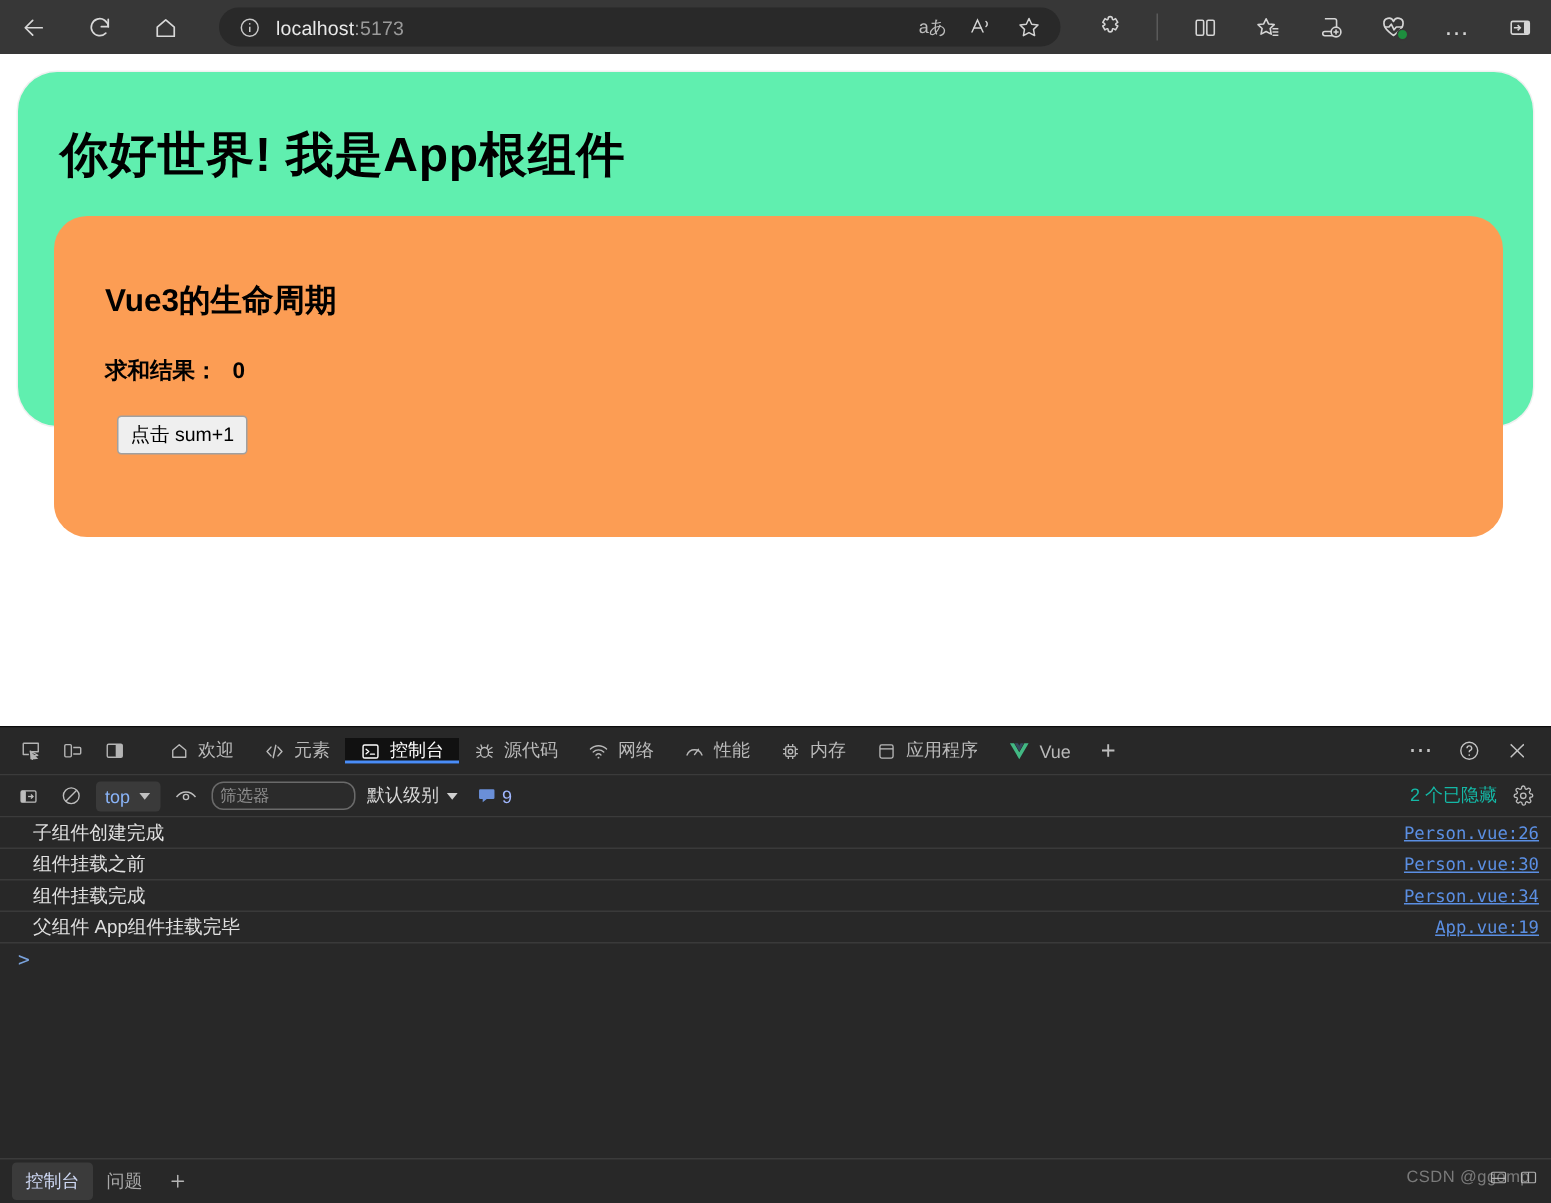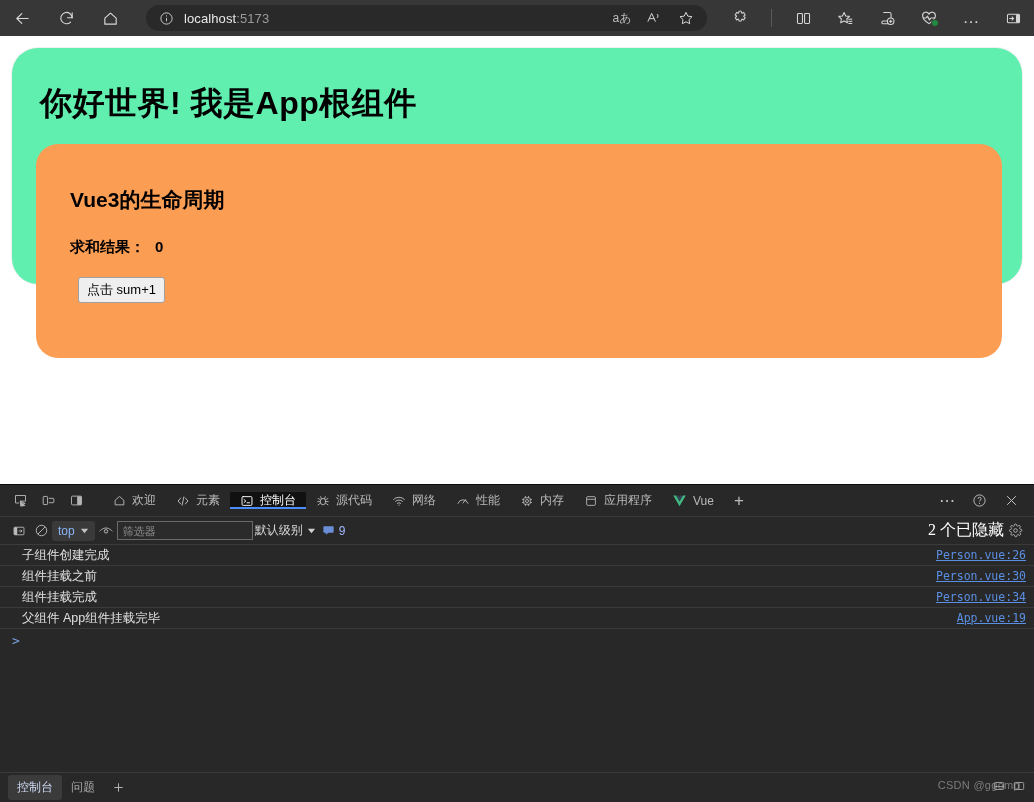--- a/index.html
+++ b/index.html
@@ -146,49 +146,50 @@
     background:#4a8df8;
   }
   .dt-tab svg { flex:0 0 auto; }
   .dt-spacer { flex: 1 1 auto; }
   .dt-right { display:flex; align-items:center; padding-right: 8px; gap: 2px;}
   .dt-rbtn { width:30px; height:30px; display:flex; align-items:center; justify-content:center; color:#c3c3c3;}
 
   .dt-filterbar {
     height: 28px;
     display: flex; align-items: center;
+    gap: 6px;
     padding: 0 8px;
     background: #282828;
     border-bottom: 1px solid #3b3b3b;
     font-size: 12px;
   }
   .fb-icon { width:22px;height:22px;display:flex;align-items:center;justify-content:center;color:#bdbdbd;}
   .ctx-select {
     display:flex; align-items:center; gap:5px;
     background:#3a3a3a; border-radius:3px;
     padding: 2px 6px; height: 20px;
     color:#c8c8c8; font-size:12px;
   }
   .filter-input {
-    width: 136px; height: 19px;
+    width: 96px; height: 19px;
     background: #2b2b2b;
     border: 1px solid #6a6a6a;
-    border-radius: 0;
+    border-radius: 8px;
     color: #d0d0d0;
     font-size: 11px;
     padding: 0 5px;
     font-family: "Liberation Sans", sans-serif;
   }
   .filter-input::placeholder { color: #8f8f8f; }
   .level-select {
     display:flex; align-items:center; gap:4px;
     color:#d8d8d8; font-size:12px; padding: 0 2px;
   }
   .issues-chip { display:flex; align-items:center; gap:4px; color:#a0b7ff; font-size:12px; margin-left:4px;}
-  .hidden-count { color:#ffffff; font-size:16px;font-family:Liberation Serif, serif; }
+  .hidden-count { color:#14b8a6; font-size:12px; }
 
   .console-body {
     flex: 1 1 auto;
     background: #282828;
     overflow: hidden;
     position: relative;
   }
   .msg-row {
     display: flex; align-items: center;
     min-height: 21px;

